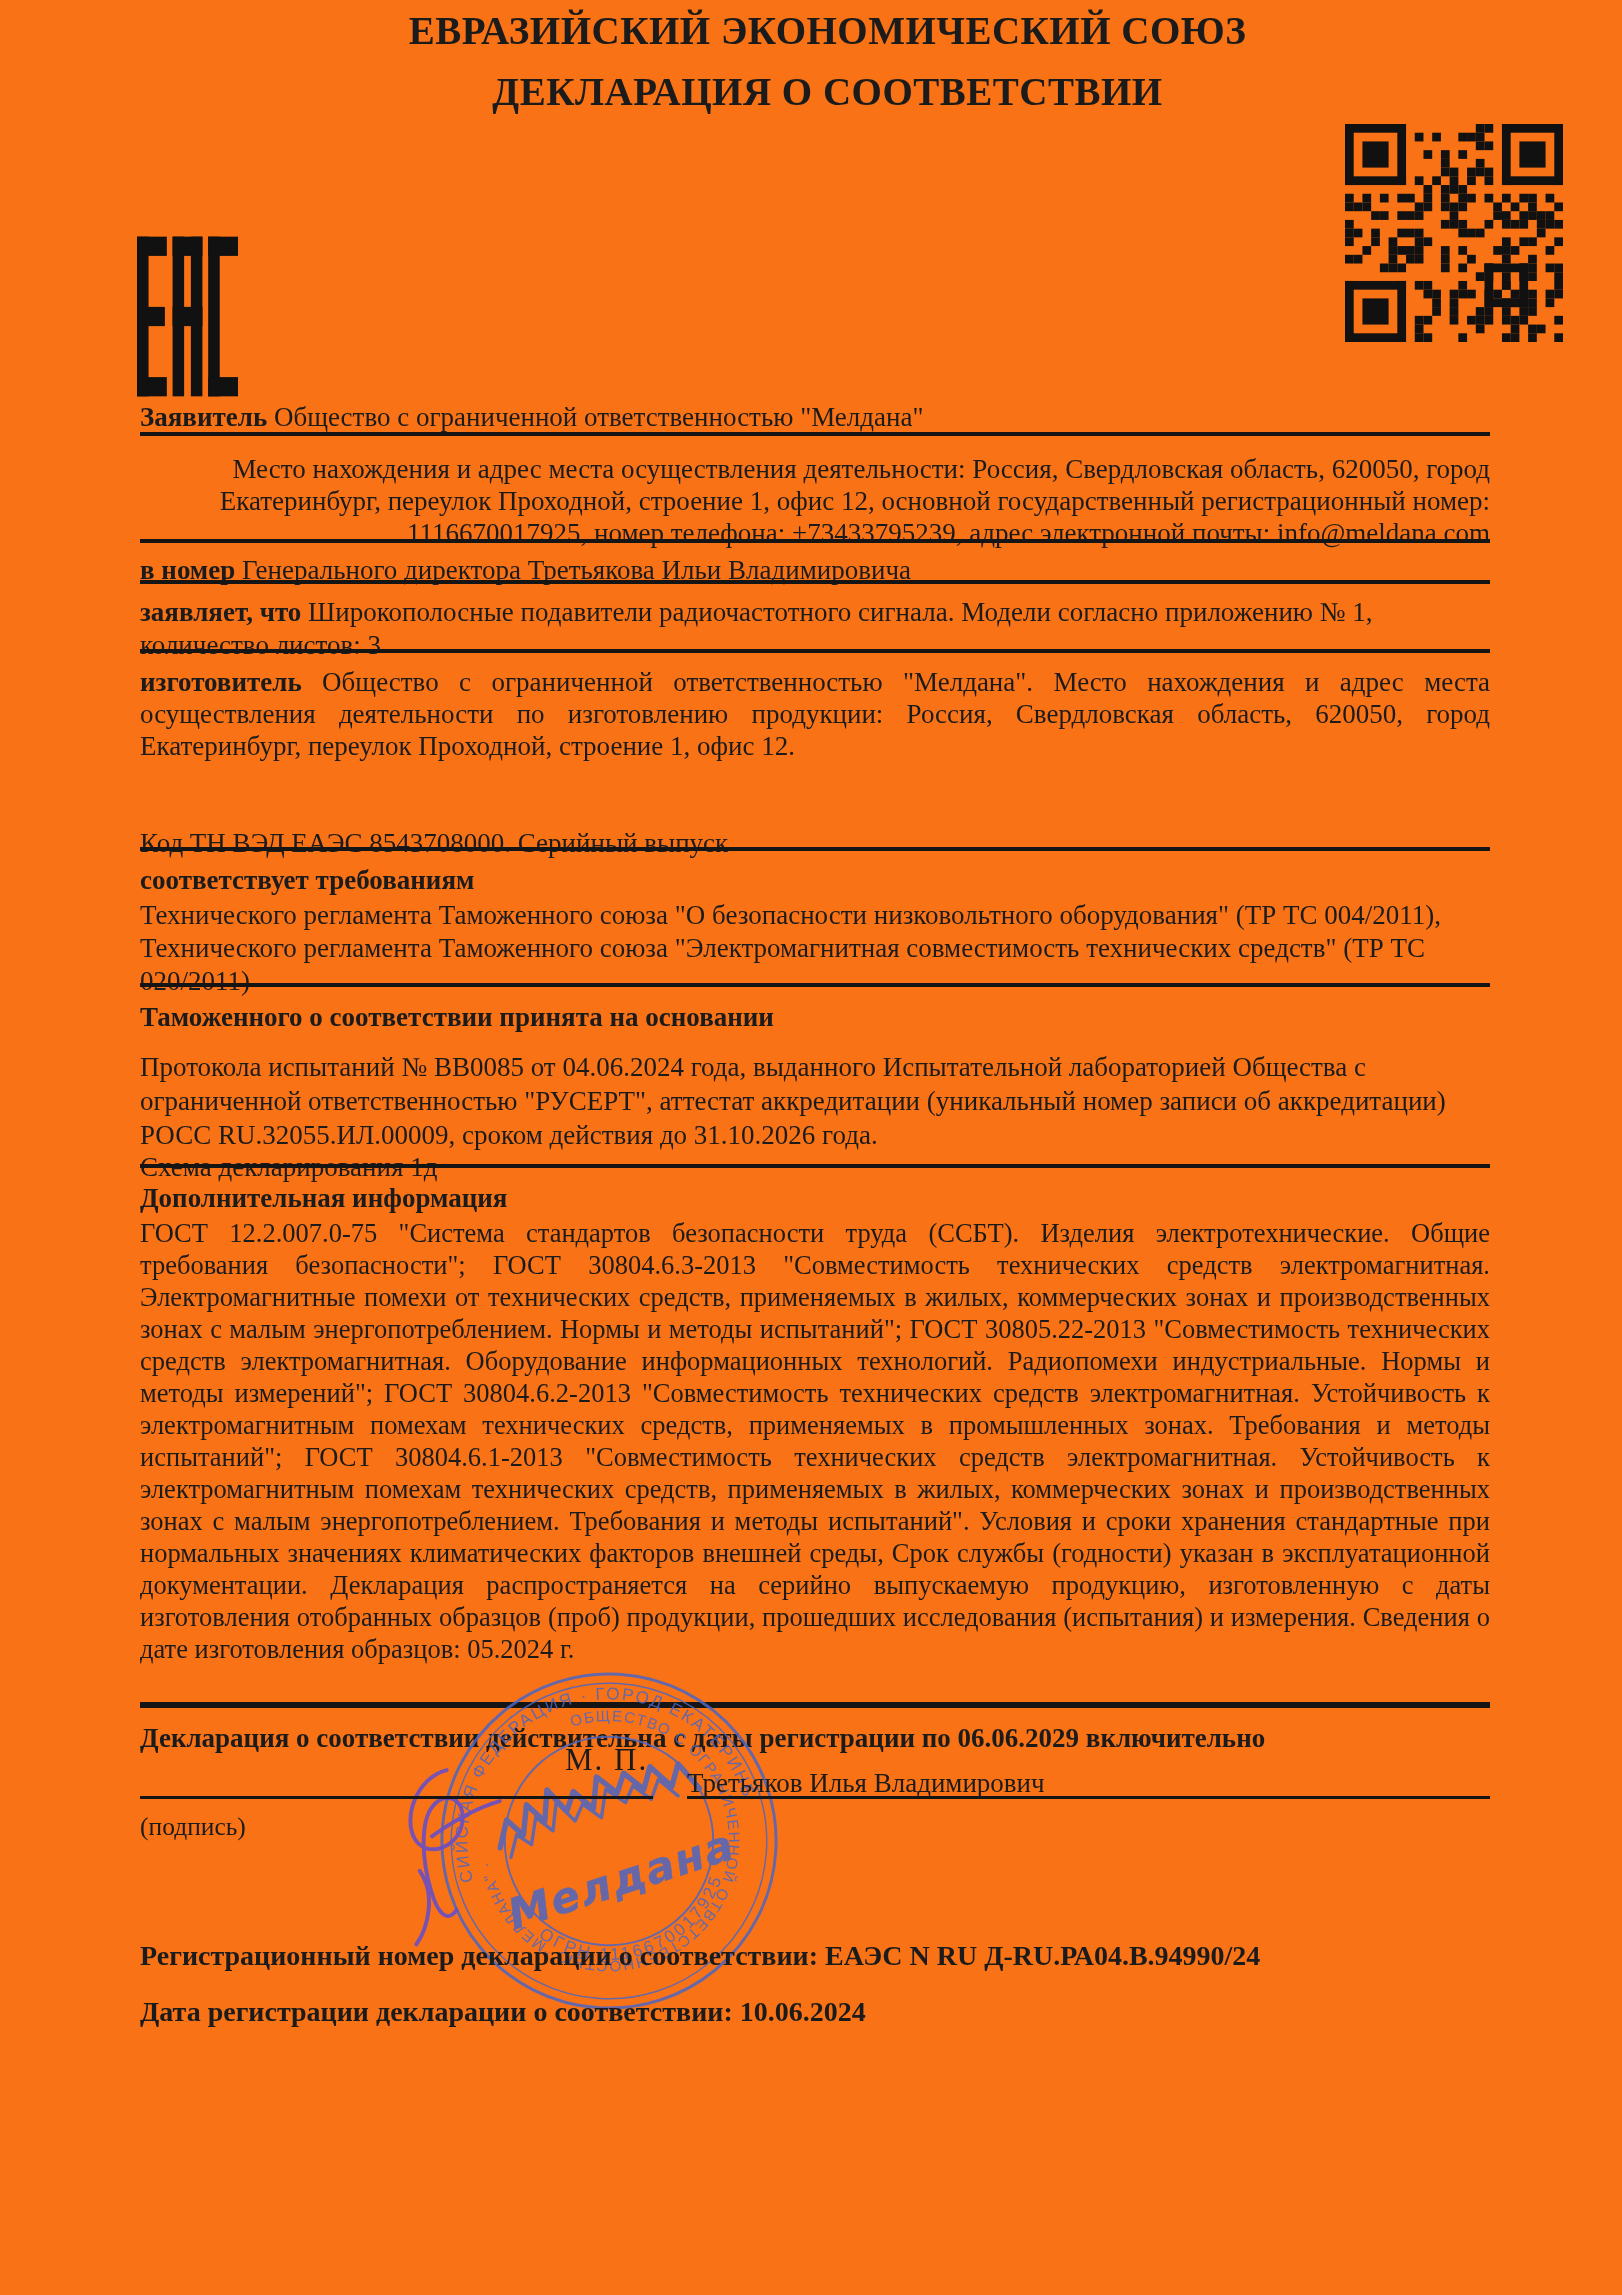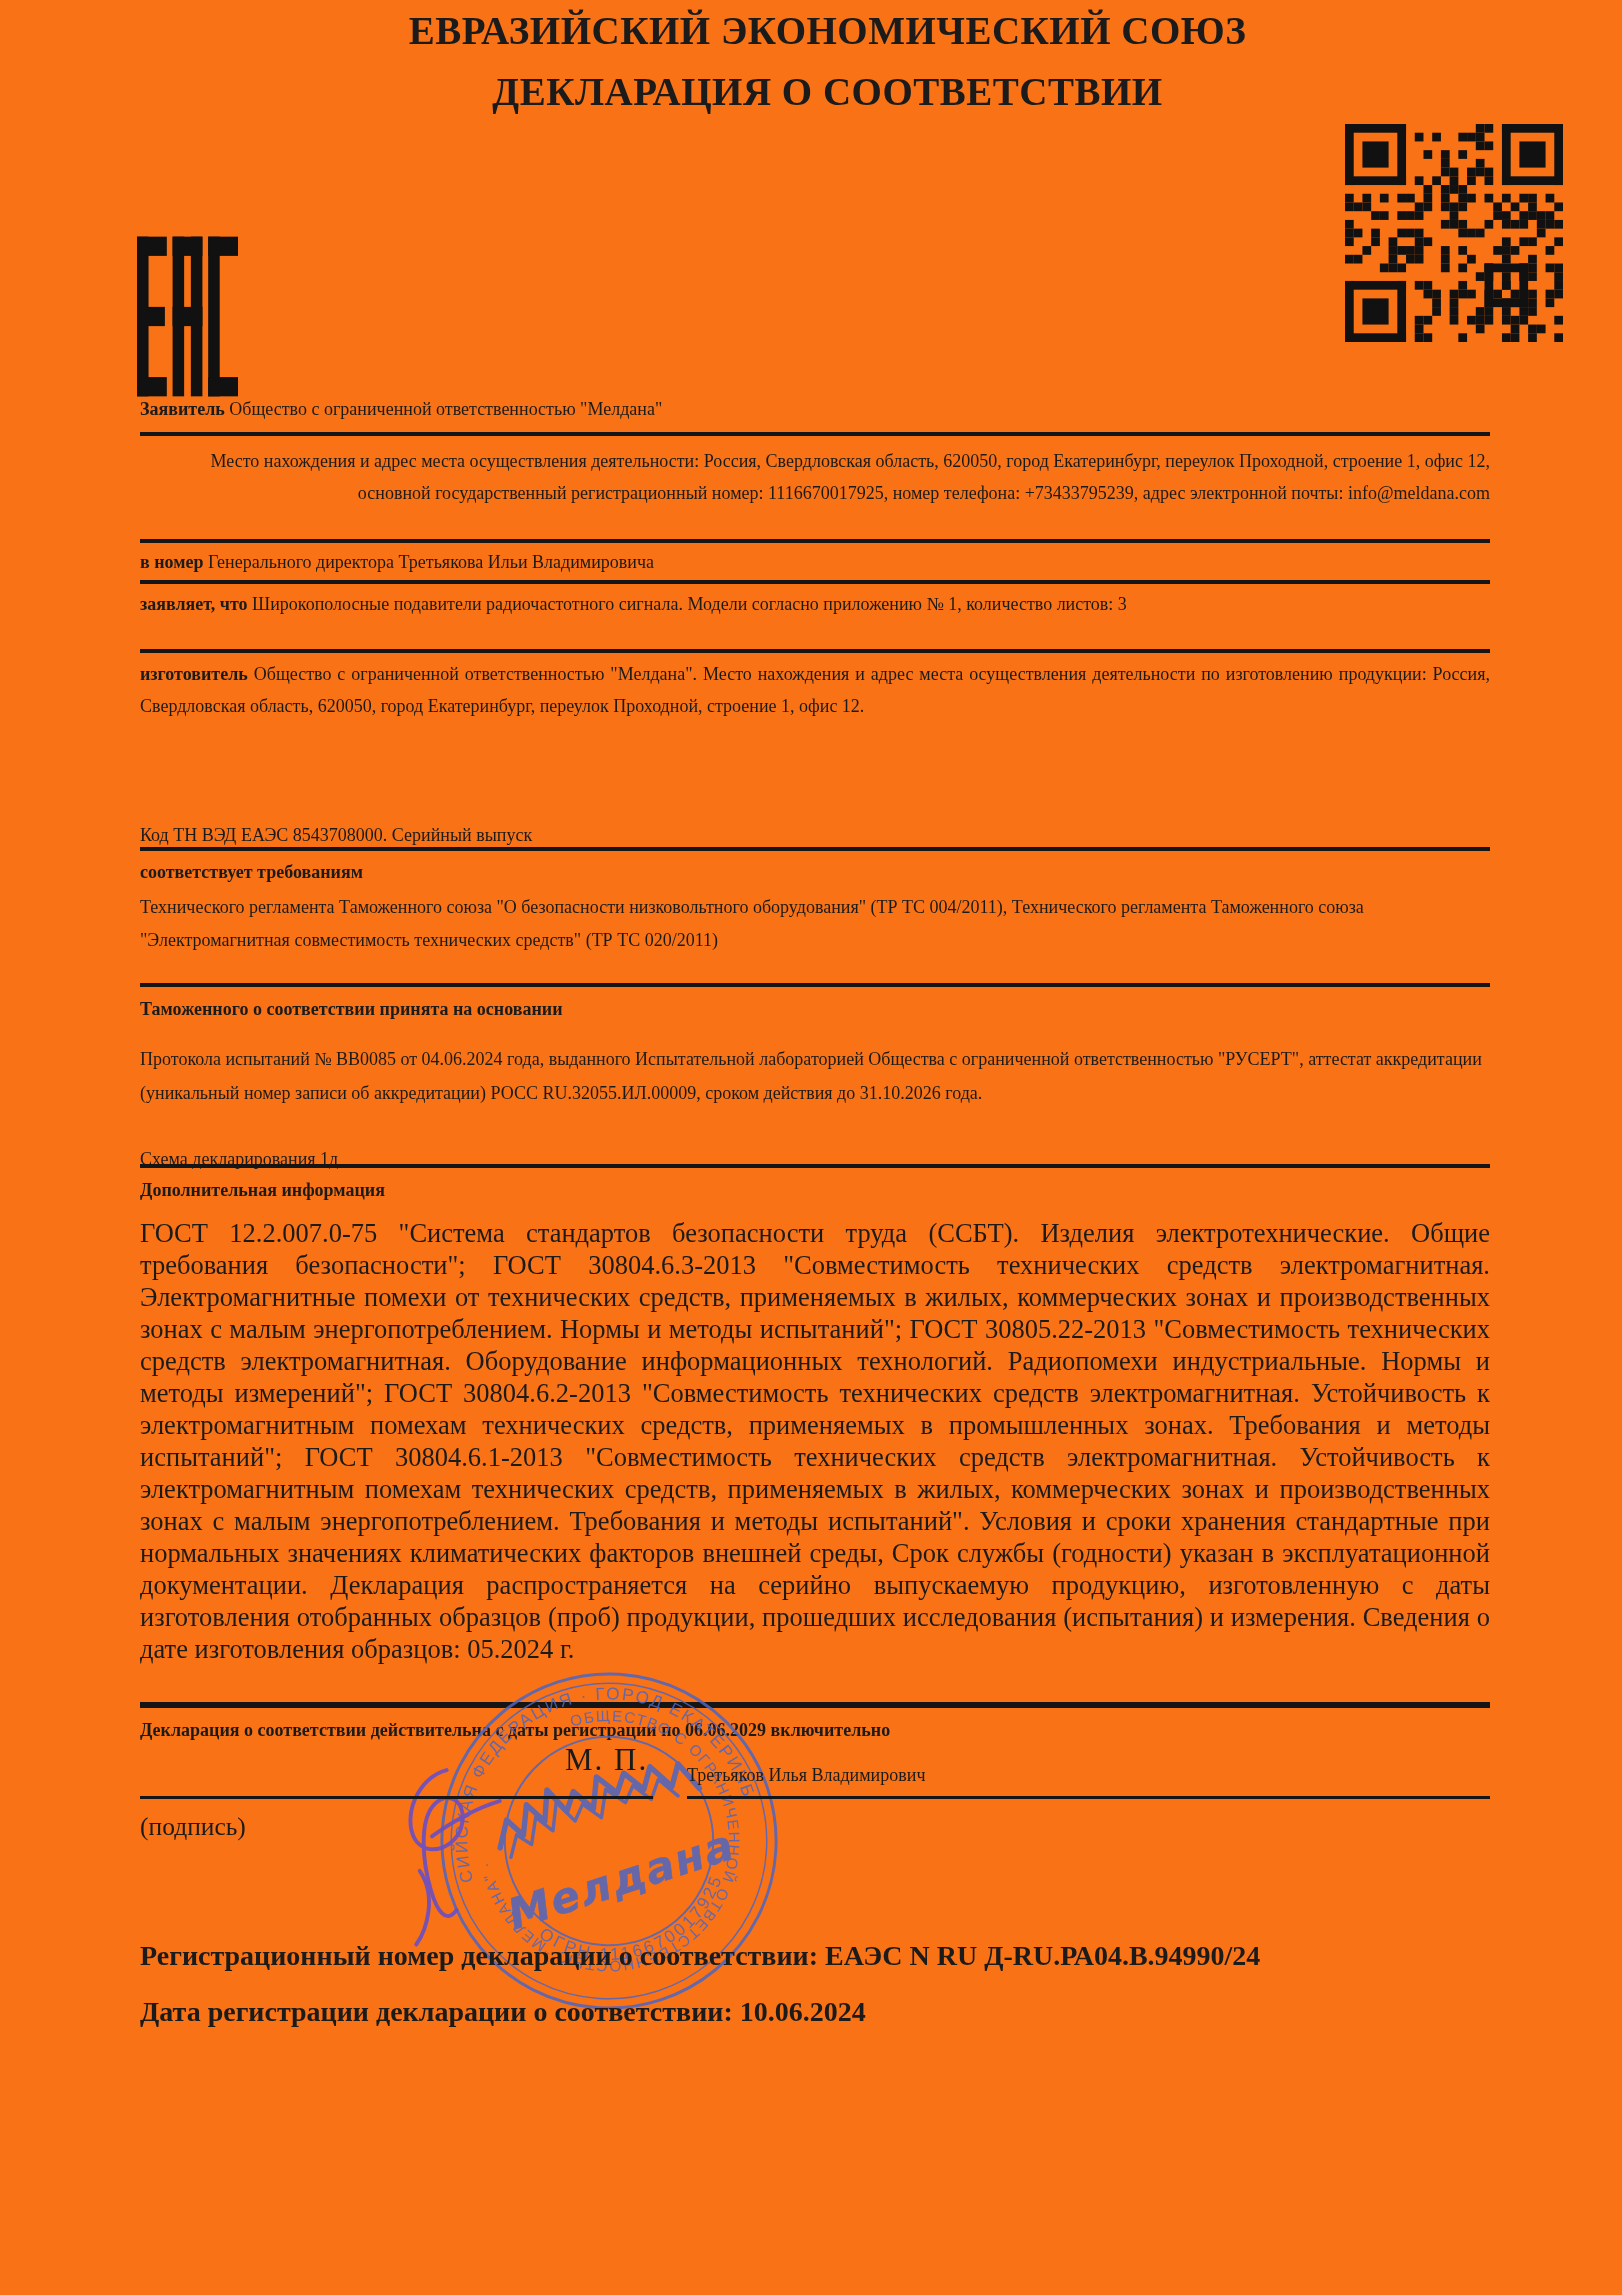--- a/index.html
+++ b/index.html
@@ -6,21 +6,21 @@
   .page{
     position:relative;
     width:1623px;height:2295px;
     background:#f97316;
     font-family:"Liberation Serif", serif;
     color:#1b1b1b;
     overflow:hidden;
     padding-left:32px;
   }
   .abs{position:absolute;}
-  .body-text{font-size:18px;line-height:32px;}
+  .body-text{font-size:27px;line-height:32px;margin-top:8px;}
   .bold{font-weight:bold;}
   .justify{text-align:justify;}
   .rule{position:absolute;background:#151515;}
   .titles{
     left:0;right:0;top:338;
     text-align:center;
     font-weight:bold;
     font-size:39px;line-height:61px;
     letter-spacing:0.5px;
   }

